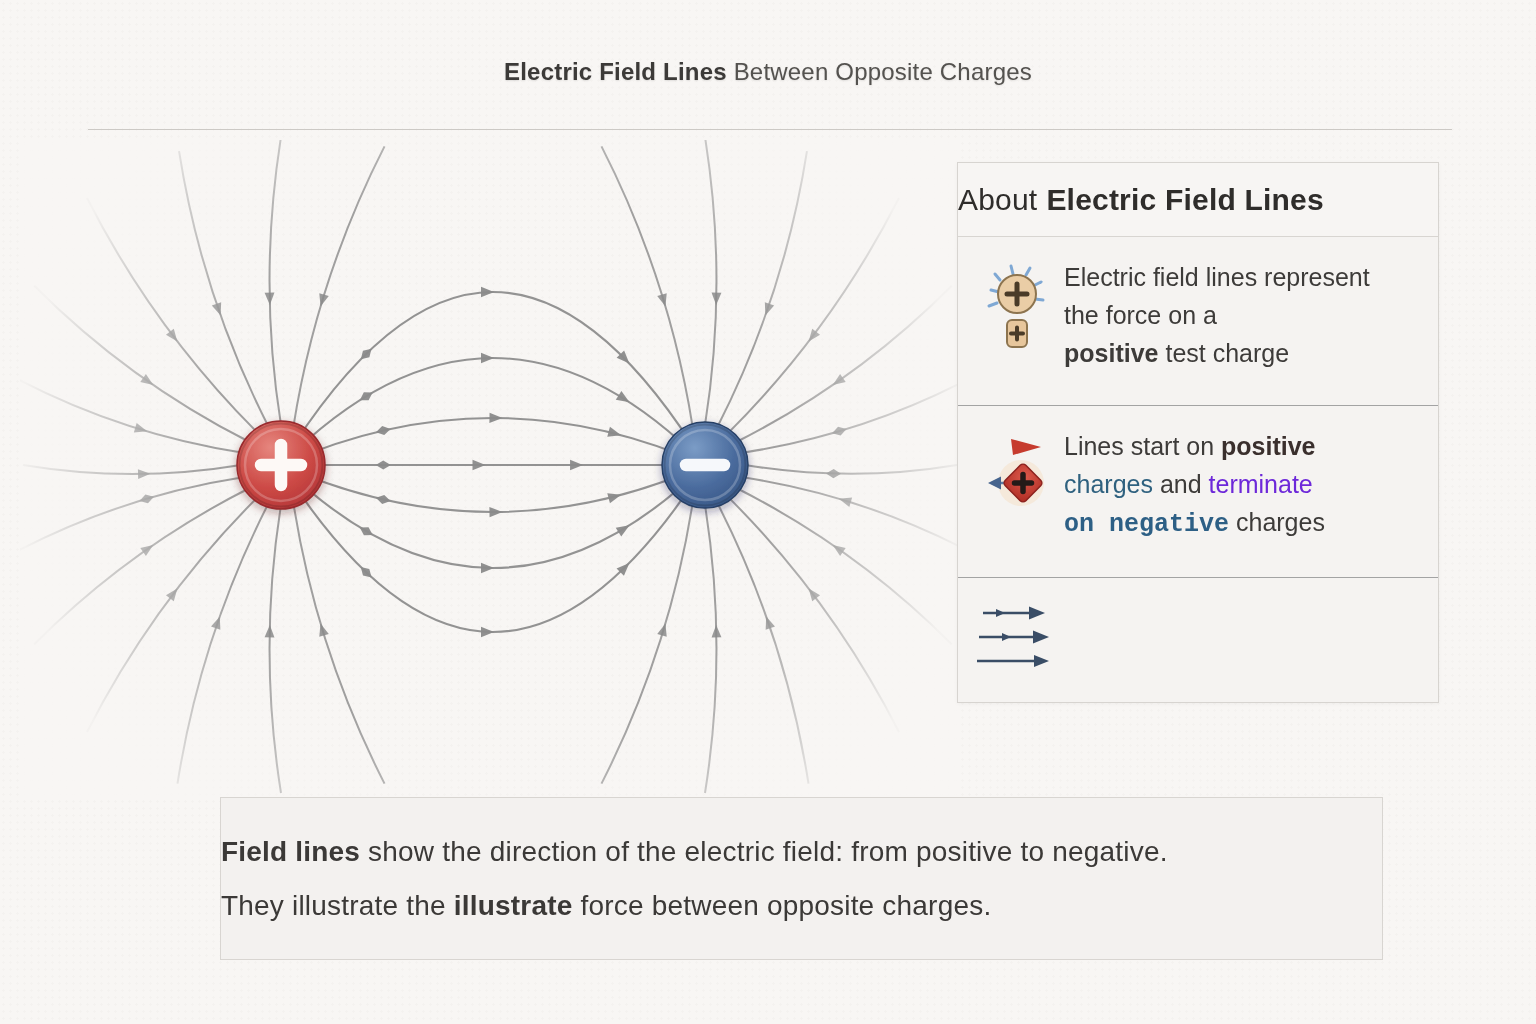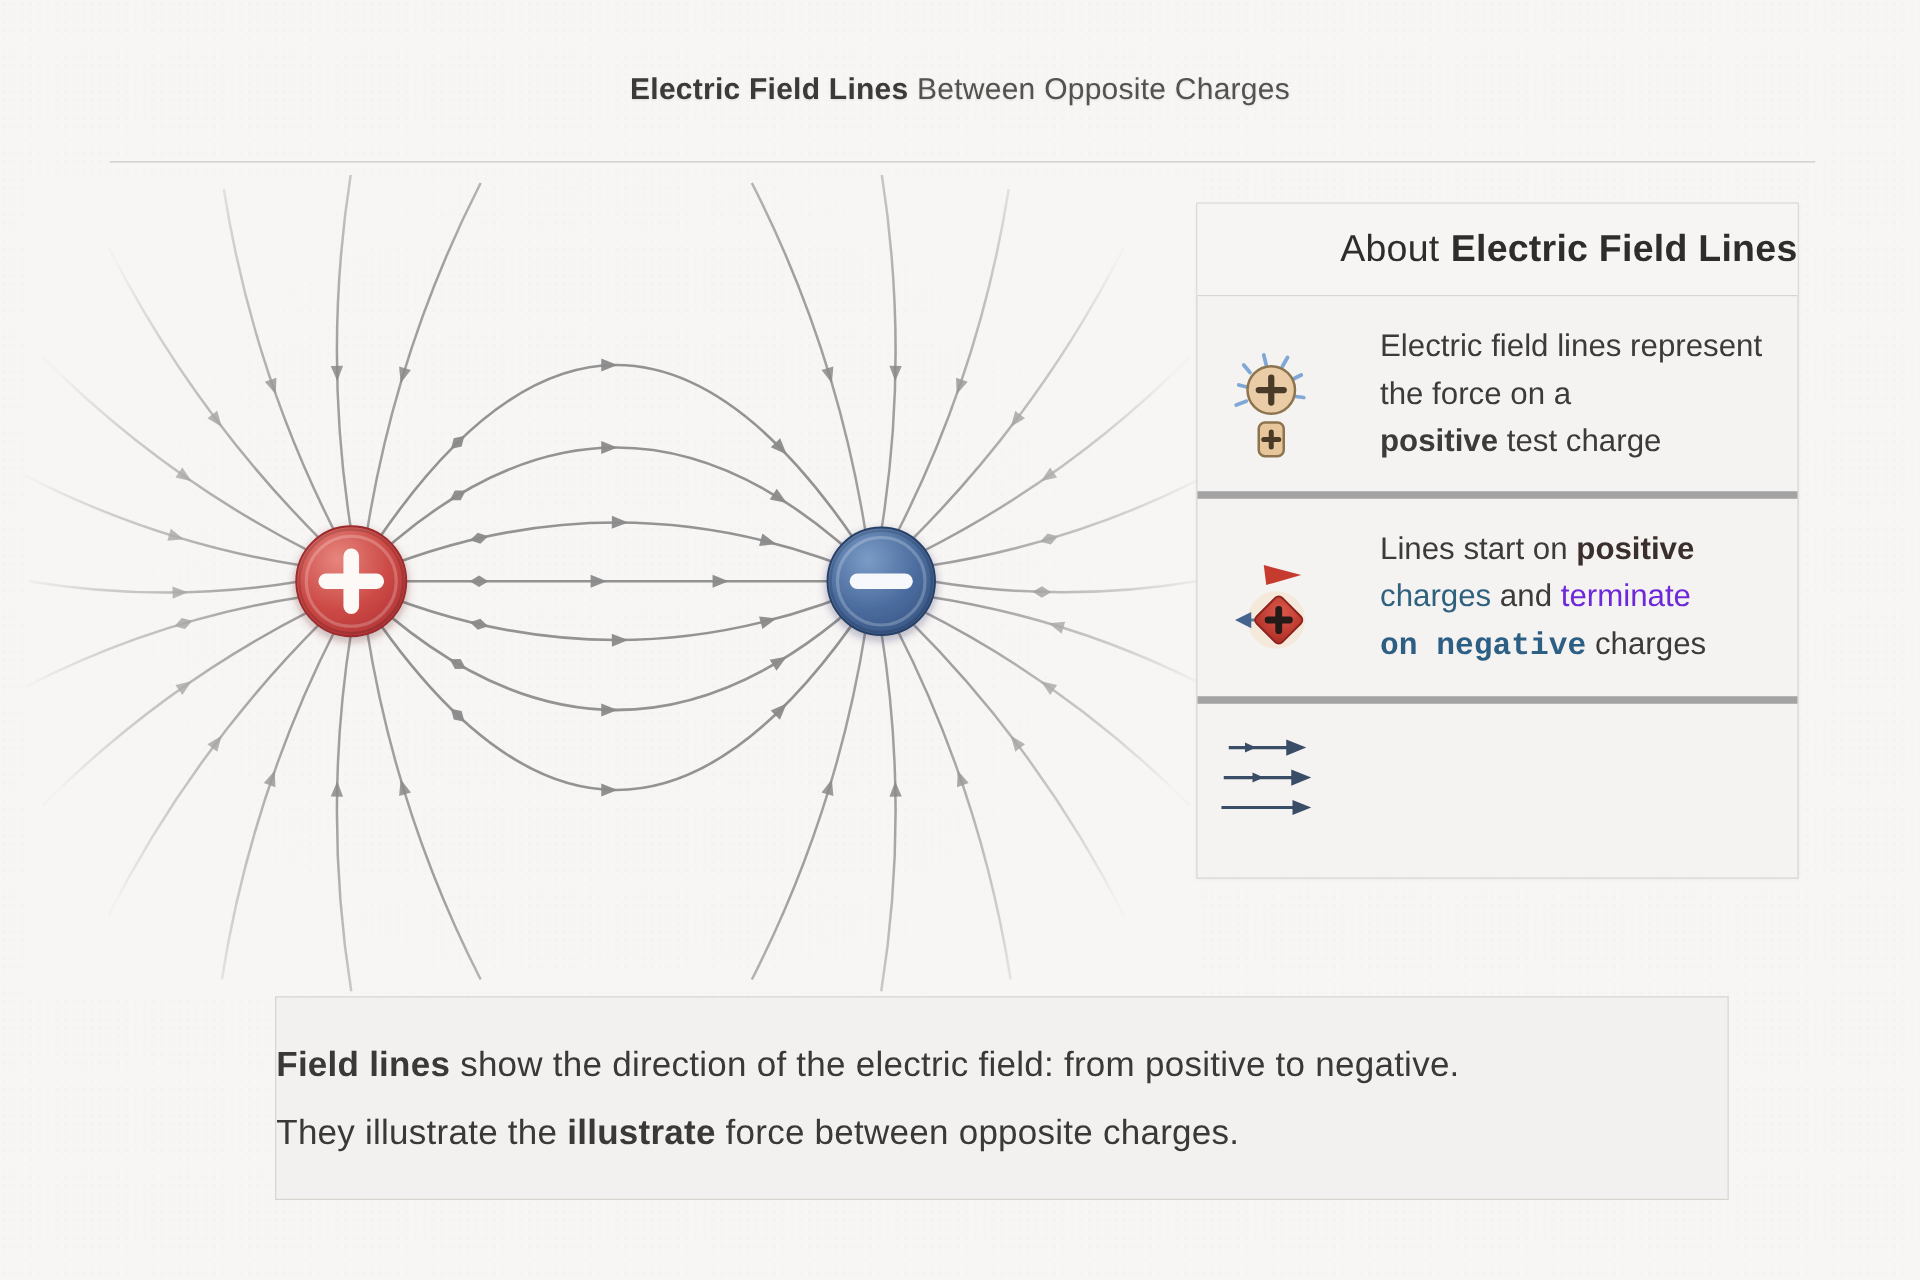--- a/index.html
+++ b/index.html
@@ -24,27 +24,27 @@
   }
   
   .diagram { position:absolute; left:20px; top:140px; width:940px; height:660px; }
   
   .panel {
     position:absolute; left:957px; top:162px; width:482px; height:541px;
     background:#f5f3f1; border:1px solid #d7d4d0;
     box-shadow:0 1px 4px rgba(0,0,0,0.04);
   }
   .panel-header {
-    height:74px; display:flex; align-items:center; justify-content:flex-end;
+    height:74px; display:flex; align-items:center; justify-content:flex-start;
     background:#f7f5f3; border-bottom:1px solid #d8d5d1;
     font-size:30px; color:#2f2d2b; letter-spacing:0.2px;
   }
   .panel-header .t-bold { font-weight:700; margin-left:9px; }
-  .panel-item { display:flex; align-items:flex-end; padding:21px 18px 21px 16px;gap:40px; }
-  .panel-item + .panel-item { border-top:6px solid #a3a3a3; }
+  .panel-item { display:flex; align-items:flex-start; padding:21px 18px 21px 16px; }
+  .panel-item + .panel-item { border-top:1px solid #a3a3a3;margin-top:12px; }
   .item-icon { width:90px; flex:0 0 90px; display:flex; justify-content:center; }
   .item-text { font-size:25px; line-height:1.52; color:#3d3b39; }
   .seg-b { font-weight:700; }
   .seg-blue { color:#2f617f; }
   .seg-blue-b { color:#2d5f85; font-weight:700;font-family:Liberation Mono, monospace; }
   .seg-red { color:#6d28d9; }
   .seg-darkb { font-weight:700; color:#3a2f2d; }
   
   .footer-box {
     position:absolute; left:220px; top:797px; width:1163px; height:163px;

